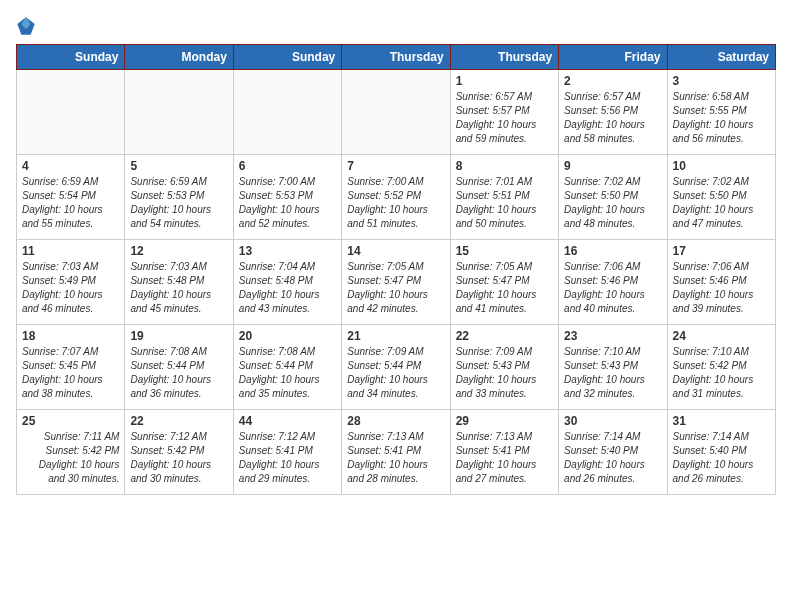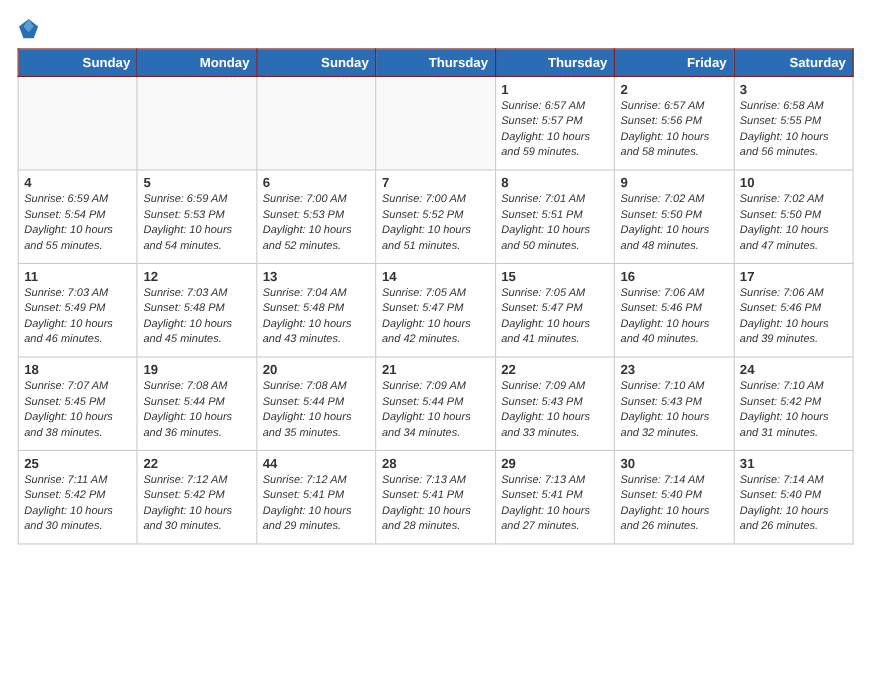--- a/index.html
+++ b/index.html
@@ -297,21 +297,21 @@
           <span class="day-number">24</span>
           <div class="day-info" style="white-space: pre-line;">Sunrise: 7:10 AM
 Sunset: 5:42 PM
 Daylight: 10 hours
 and 31 minutes.</div>
         </td>
       </tr>
       <tr class="week-row">
         <td>
           <span class="day-number">25</span>
-          <div class="day-info" style="white-space: pre-line;">Sunrise: 7:11 AM
+          <div class="day-info" style="white-space: pre-line; text-align: right;">Sunrise: 7:11 AM
 Sunset: 5:42 PM
 Daylight: 10 hours
 and 30 minutes.</div>
         </td>
         <td>
           <span class="day-number">22</span>
           <div class="day-info" style="white-space: pre-line;">Sunrise: 7:12 AM
 Sunset: 5:42 PM
 Daylight: 10 hours
 and 30 minutes.</div>

